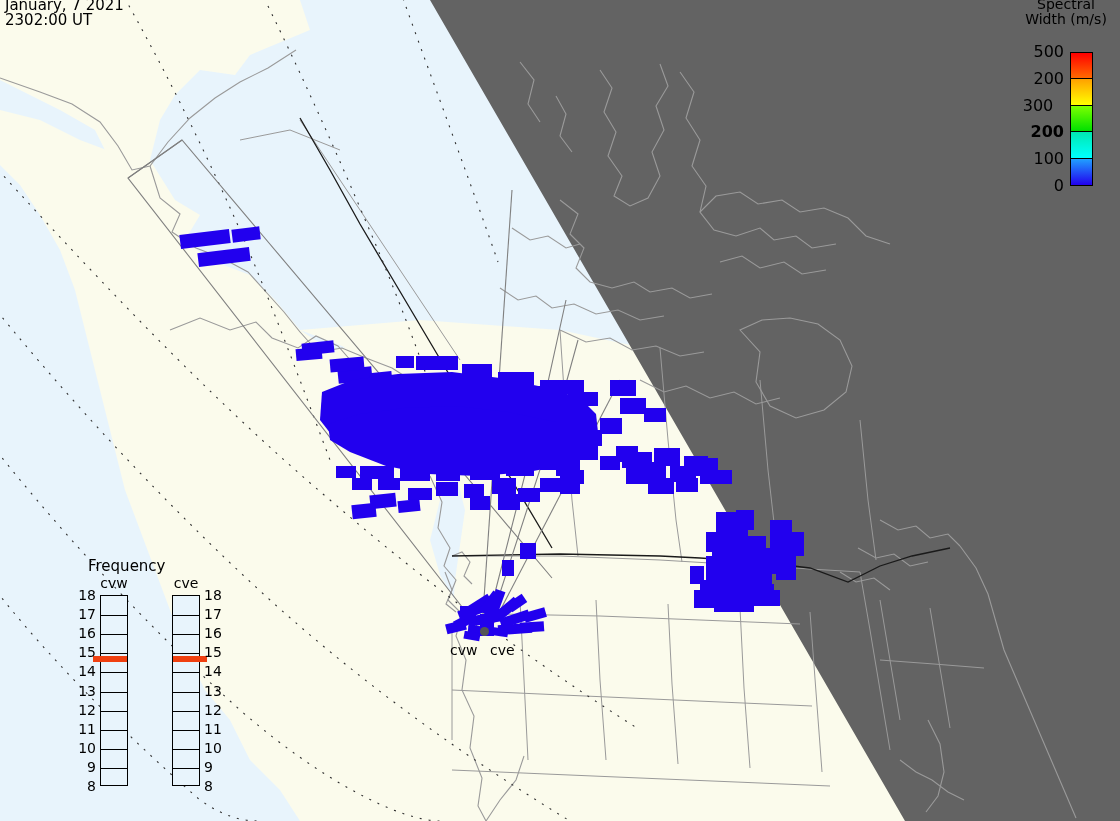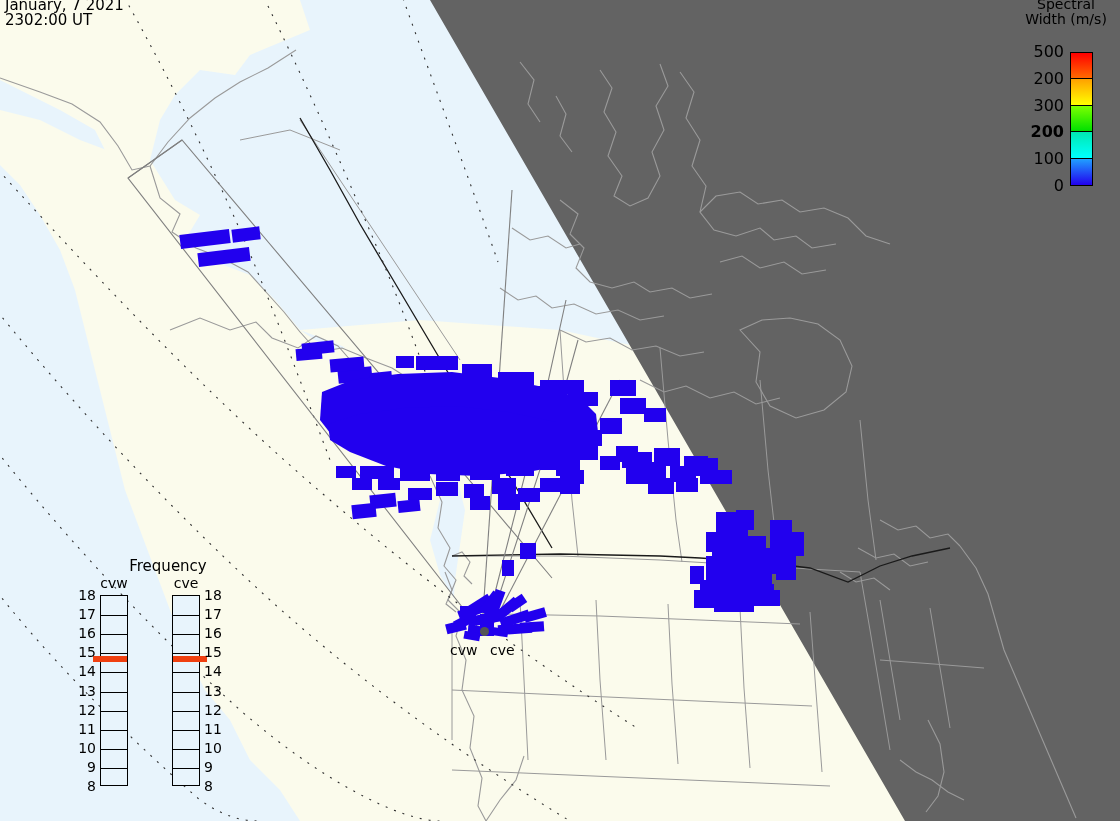--- a/index.html
+++ b/index.html
@@ -24,21 +24,21 @@
   #cbbar{position:absolute;left:58px;top:52px;width:23px;height:134px;
     border:1px solid #000;box-sizing:border-box;}
   .cbseg{width:100%;height:20%;box-sizing:border-box;border-bottom:1px solid #000;}
   .cbseg:last-child{border-bottom:none;}
   #cbticks{position:absolute;left:0px;top:42px;width:52px;height:154px;}
   .cbtick{position:absolute;right:0;width:52px;text-align:right;font-size:16px;
     line-height:14px;color:#000;}
 
   
   #freqpanel{position:absolute;left:88px;top:558px;width:160px;height:225px;z-index:40;}
-  #freqtitle{position:absolute;left:0;top:0;width:160px;text-align:center;
+  #freqtitle{position:absolute;left:0;top:0;width:160px;text-align:left;
     font-size:15px;line-height:16px;color:#000;}
   .gaugelabel{position:absolute;top:18px;font-size:14px;line-height:15px;color:#000;
     text-align:center;width:40px;}
   .gaugebox{position:absolute;top:37px;width:28px;height:191px;
     border:1.6px solid #000;box-sizing:border-box;background:#e8f4fc;}
   .gline{position:absolute;left:0;width:100%;height:0;border-top:1.4px solid #000;}
   .gmark{position:absolute;height:6px;background:#f04010;}
   .gticks{position:absolute;top:30px;width:26px;font-size:14px;line-height:14px;color:#000;}
   .gtick{position:absolute;width:26px;}
   .gt-left{text-align:right;}
@@ -324,21 +324,21 @@
   </div>
 
   <div id="cbwrap">
     <div id="cbtitle">
       <div class="l1">Spectral</div>
       <div class="l2">Width (m/s)</div>
     </div>
     <div id="cbticks">
         <div class="cbtick" style="top: 3px;">500</div>
         <div class="cbtick" style="top: 29.8px;">200</div>
-        <div class="cbtick" style="top: 56.6px;">300</div>
+        <div class="cbtick" style="top: 56.6px; text-align: center;">300</div>
         <div class="cbtick" style="top: 83.4px; font-weight: bold;">200</div>
         <div class="cbtick" style="top: 110.2px;">100</div>
         <div class="cbtick" style="top: 137px;">0</div>
       </div>
     <div id="cbbar">
         <div class="cbseg" style="background: linear-gradient(rgb(255, 0, 0), rgb(255, 106, 0));"></div>
         <div class="cbseg" style="background: linear-gradient(rgb(255, 160, 0), rgb(255, 255, 0));"></div>
         <div class="cbseg" style="background: linear-gradient(rgb(124, 255, 0), rgb(0, 224, 0));"></div>
         <div class="cbseg" style="background: linear-gradient(rgb(0, 232, 176), rgb(0, 255, 255));"></div>
         <div class="cbseg" style="background: linear-gradient(rgb(32, 160, 255), rgb(34, 0, 238));"></div>

